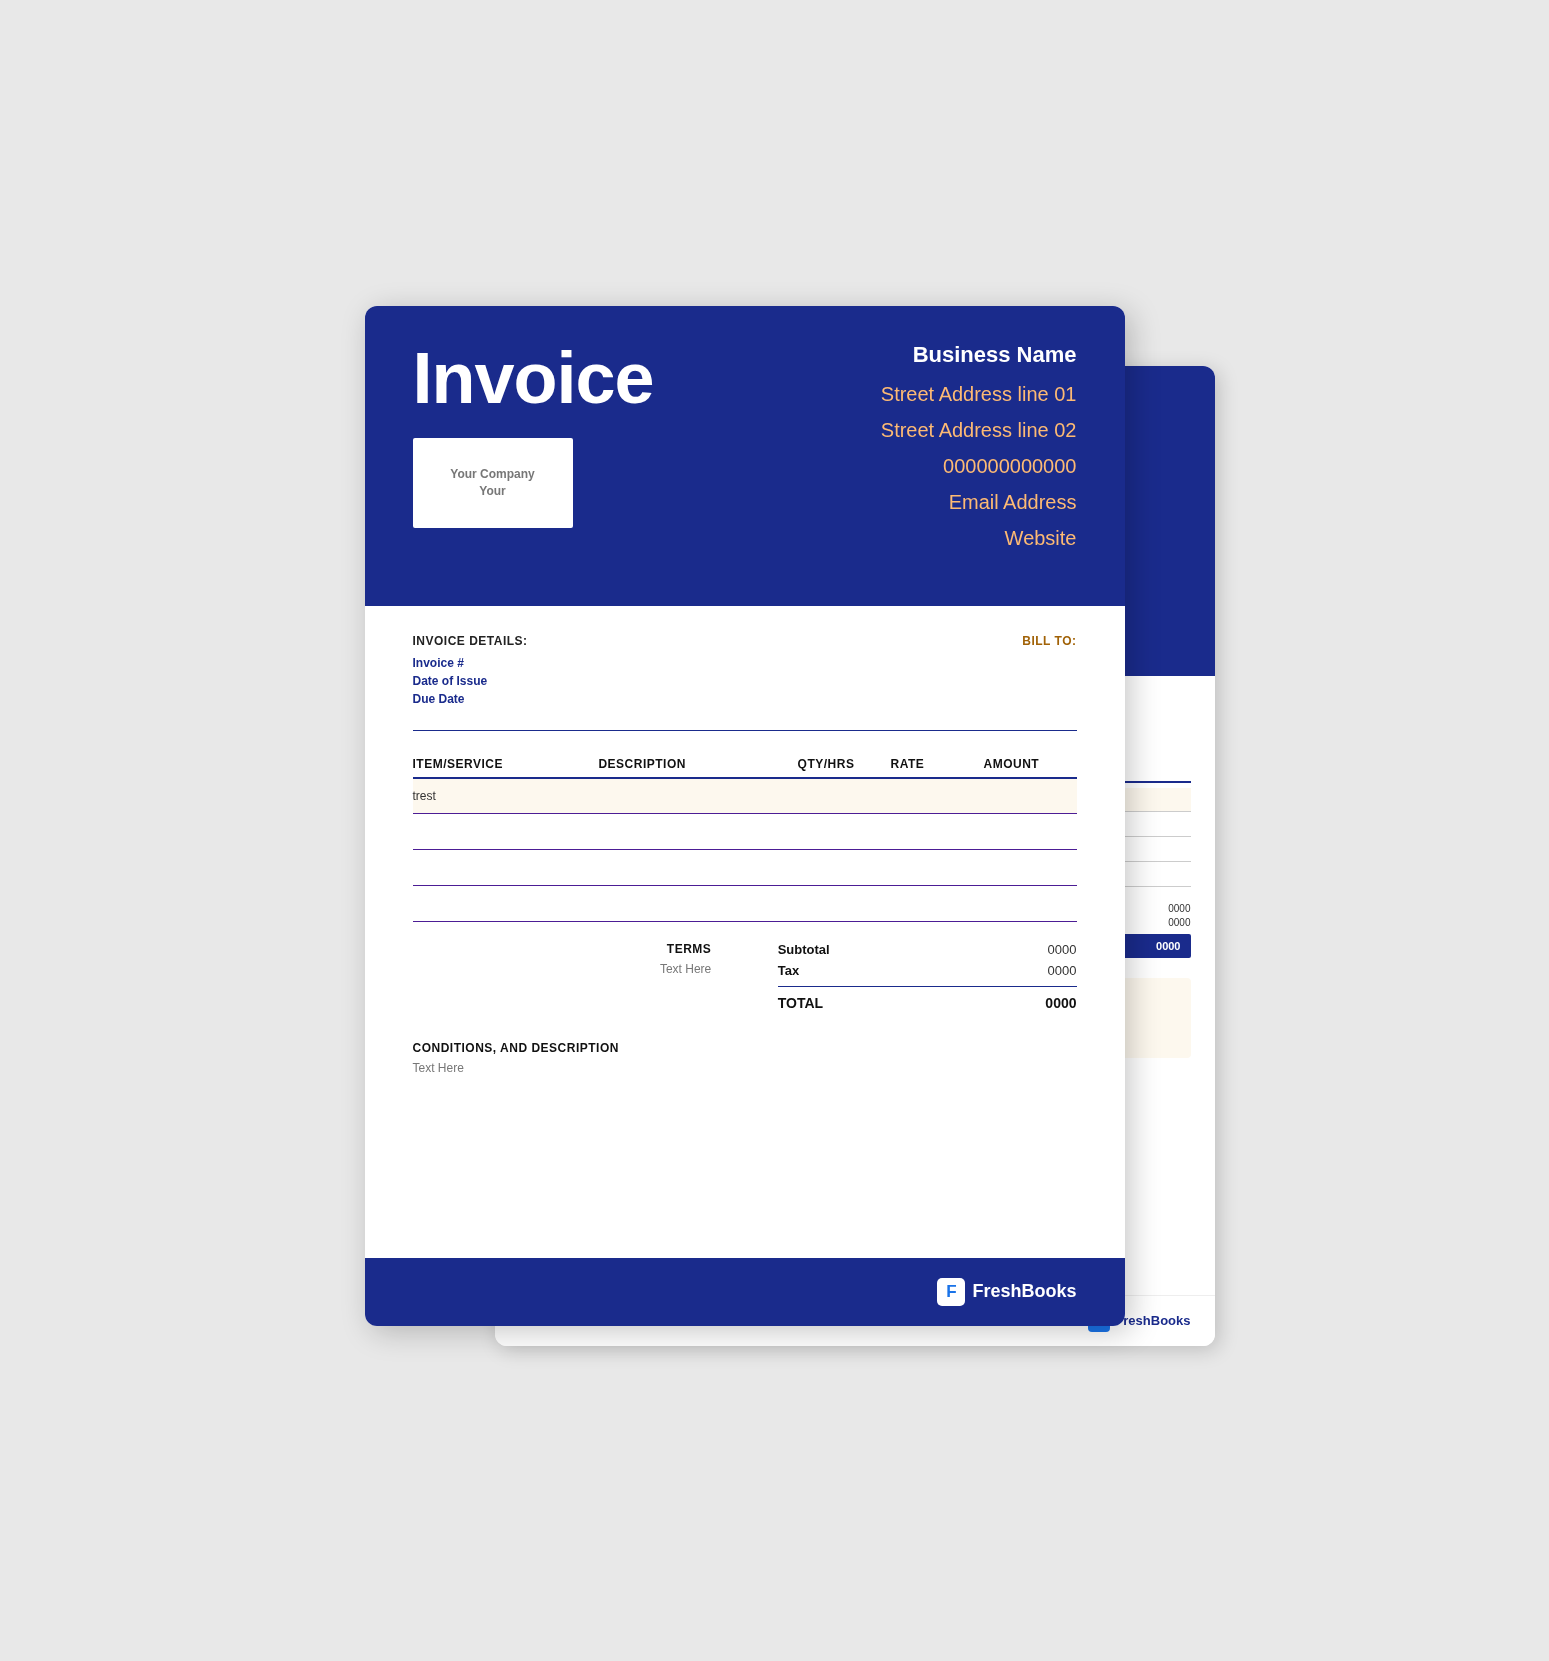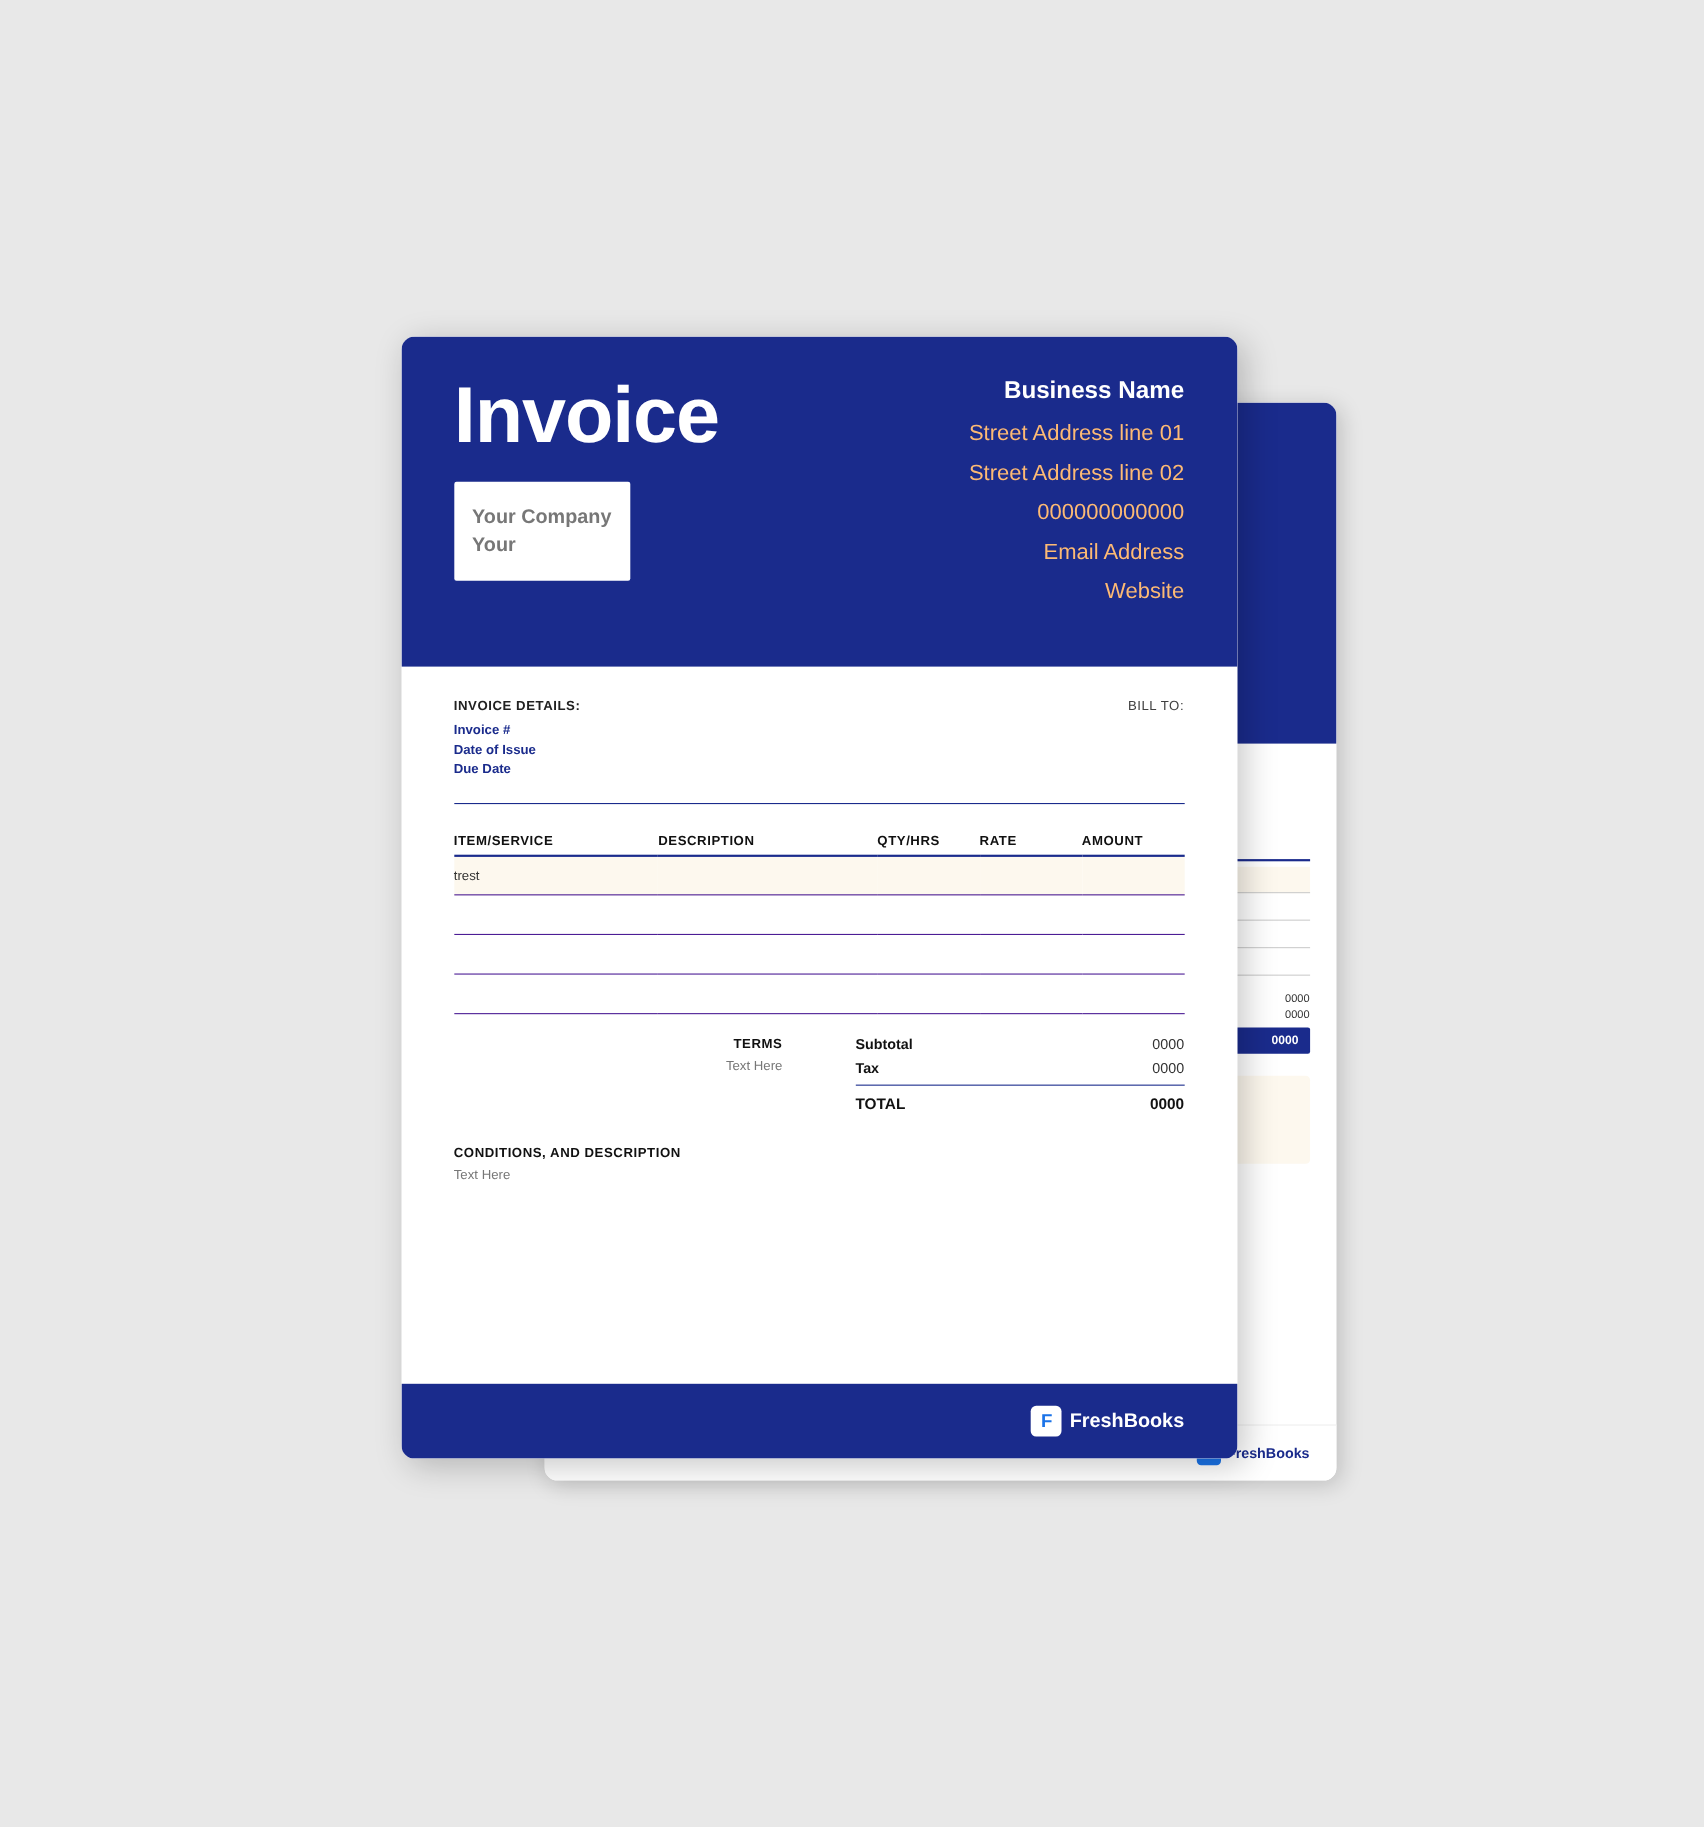--- a/index.html
+++ b/index.html
@@ -194,23 +194,24 @@
       background: #fff;
       width: 160px;
       height: 90px;
       display: flex;
       align-items: center;
       justify-content: center;
       border-radius: 2px;
     }
 
     .logo-box-text {
-      font-size: 18px;
+      font-size: 12px;
       font-weight: 600;
       color: #777;
+      text-align: center;
       line-height: 1.4;
     }
 
     .front-header-right {
       text-align: right;
       color: #fff;
     }
 
     .business-name {
       font-size: 22px;
@@ -249,24 +250,24 @@
     }
 
     .invoice-details-left .detail-row {
       margin-bottom: 4px;
       font-weight: 600;
       color: #1a2b8c;
       font-size: 12px;
     }
 
     .bill-to-label {
-      font-weight: 400;
-      font-size: 12px;
-      letter-spacing: 0.5px;
-      color: #404040;
+      font-weight: 700;
+      font-size: 12px;
+      letter-spacing: 0.5px;
+      color: #a16207;
       text-align: right;
     }
 
     .section-divider {
       border: none;
       border-top: 1.5px solid #1a2b8c;
       margin: 10px 0 20px 0;
     }
 
     

